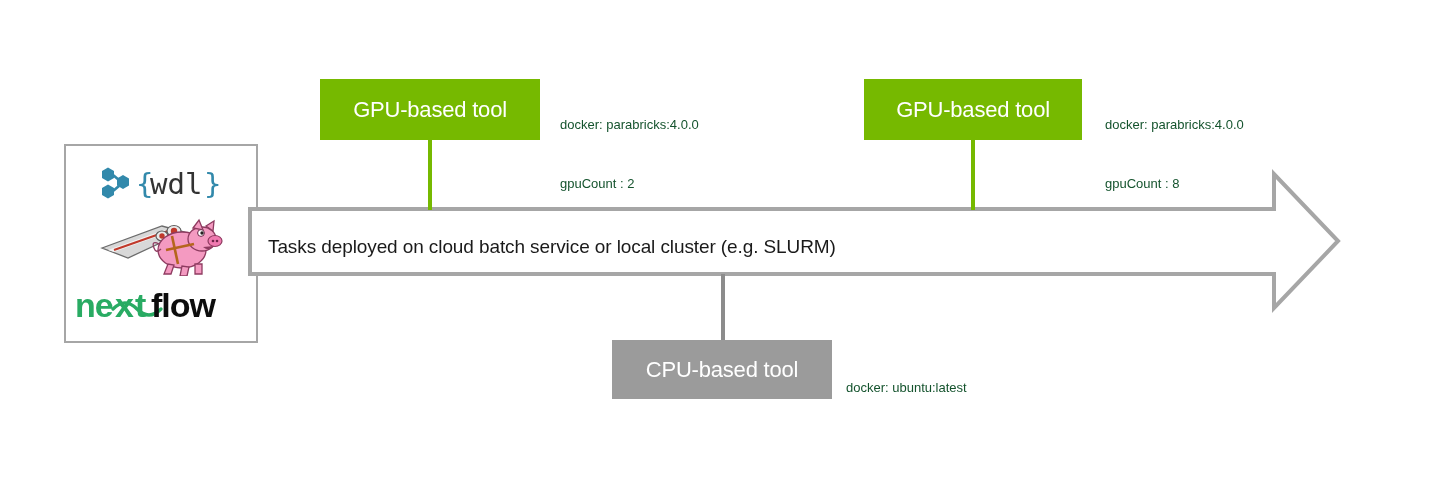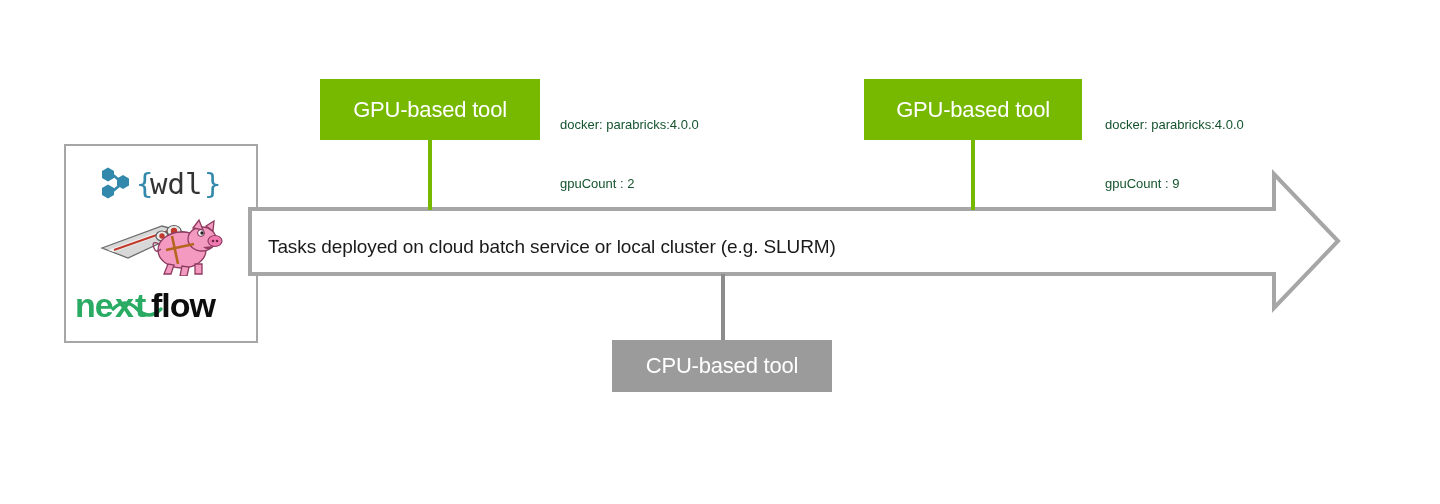--- a/index.html
+++ b/index.html
@@ -96,21 +96,21 @@
     justify-content: center;
     color: #ffffff;
     font-size: 22px;
     letter-spacing: -0.2px;
   }
   .node.gpu  { background: #76b900; align-items: center; }
   .node.cpu  { background: #9b9b9b; }
 
   #gpu-node-1 { left: 320px;  top: 79px;  width: 220px; height: 61px; }
   #gpu-node-2 { left: 864px;  top: 79px;  width: 218px; height: 61px; }
-  #cpu-node-1 { left: 612px;  top: 340px; width: 220px; height: 52px; }
+  #cpu-node-1 { left: 612px;  top: 340px; width: 220px; height: 59px; }
 
   
   .stem {
     position: absolute;
     width: 4px;
   }
   .stem.green { background: #76b900; }
   .stem.grey  { background: #8c8c8c; }
 
   #stem-gpu-1 { left: 428px; top: 140px; height: 70px; }
@@ -235,20 +235,21 @@
     <span>CPU-based tool</span>
   </div>
 
   <div class="annotation" id="annotation-gpu-1">
     <span class="line">docker: parabricks:4.0.0</span>
     <span class="line">gpuCount : 2</span>
   </div>
 
   <div class="annotation" id="annotation-gpu-2">
     <span class="line">docker: parabricks:4.0.0</span>
-    <span class="line">gpuCount : 9</span>
+    <span class="line">gpuCount : 8</span>
   </div>
 
   <div class="annotation" id="annotation-cpu-1">
+    <span class="line">docker: ubuntu:latest</span>
     
   </div>
 
 </div>
 
 </body></html>

